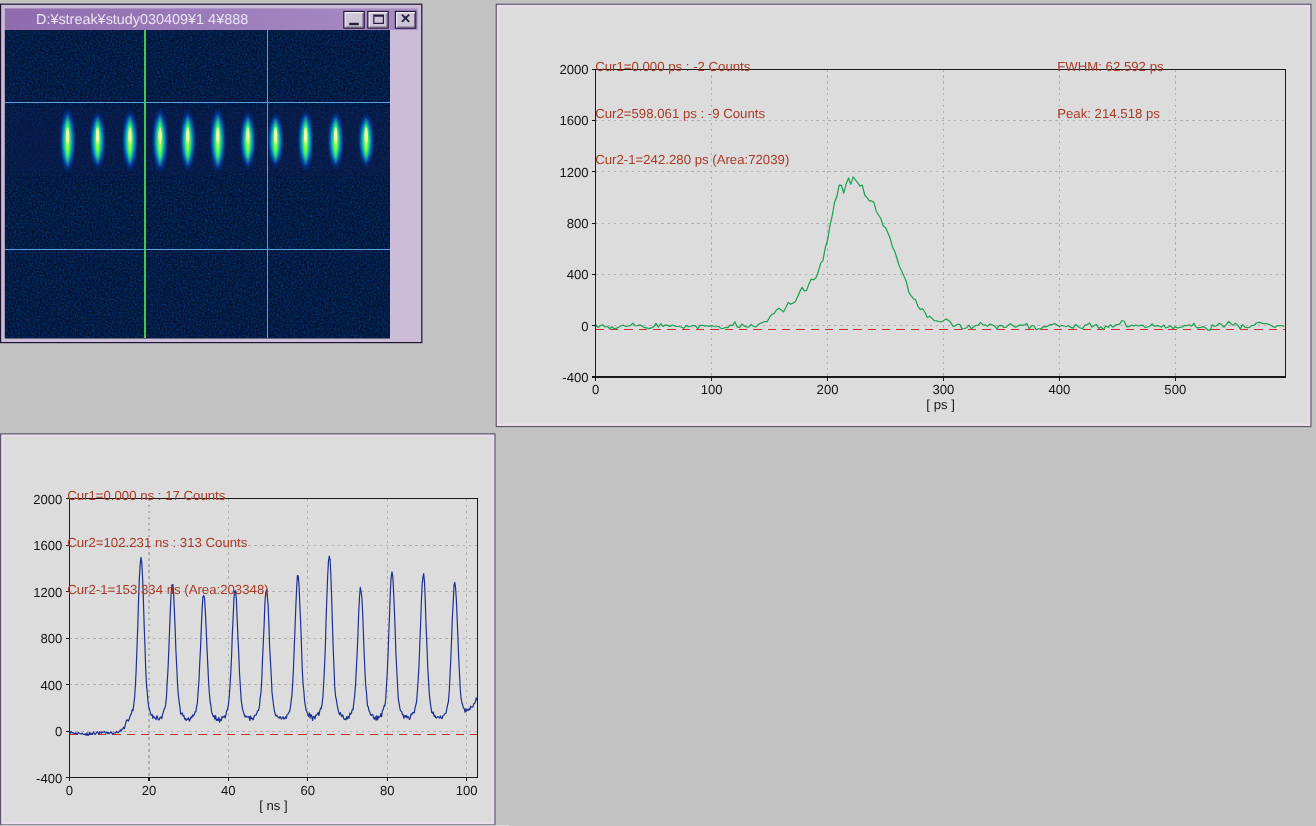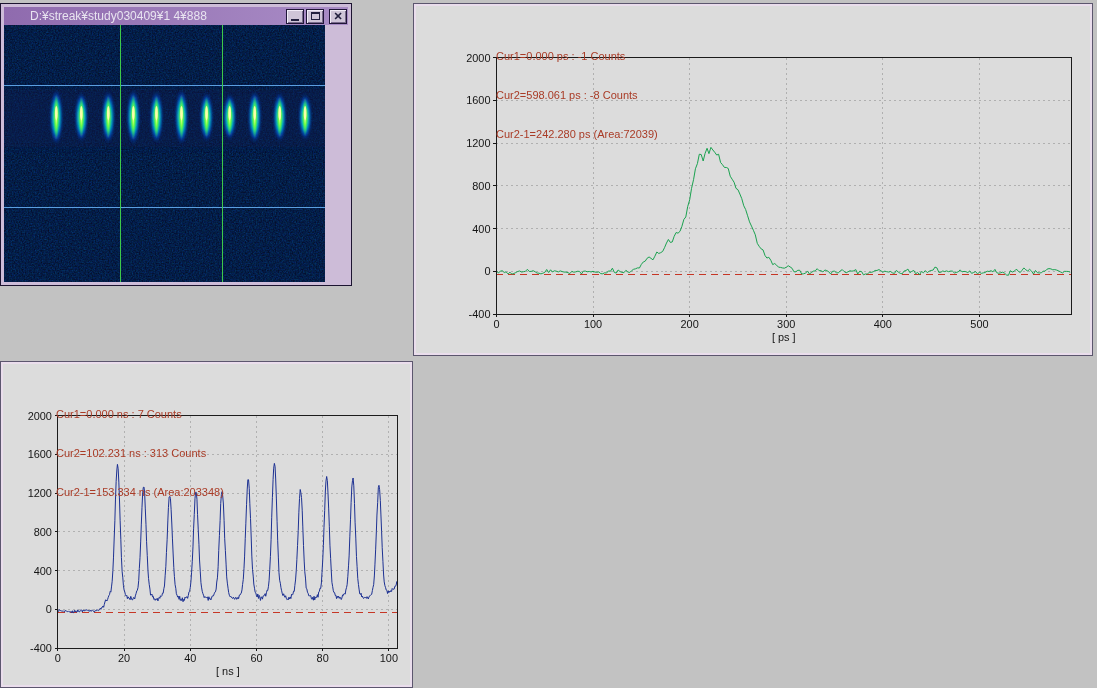--- a/index.html
+++ b/index.html
@@ -144,23 +144,27 @@
           <line x1="0" y1="60.138000000000005" x2="321" y2="60.138000000000005" stroke="#5b9fe0" stroke-width="1" shape-rendering="crispEdges"></line>
           <line x1="0" y1="182.98399999999998" x2="321" y2="182.98399999999998" stroke="#5b9fe0" stroke-width="1" shape-rendering="crispEdges"></line>
           <line x1="116.844" y1="0" x2="116.844" y2="257" stroke="#3ec94a" stroke-width="1" shape-rendering="crispEdges"></line>
           <line x1="218.92200000000003" y1="0" x2="218.92200000000003" y2="257" stroke="#3ec94a" stroke-width="1" shape-rendering="crispEdges"></line>
         </svg>
     </div>
   </div>
 
   <div class="panel panel-ps">
     <div class="readout r-cur">
-      <div>Cur1=0.000 ps : -1 Counts</div>
-      <div>Cur2=598.061 ps : -8 Counts</div>
+      <div>Cur1=0.000 ps : -2 Counts</div>
+      <div>Cur2=598.061 ps : -9 Counts</div>
       <div>Cur2-1=242.280 ps (Area:72039)</div>
+    </div>
+    <div class="readout r-fw">
+      <div>FWHM: 62.592 ps</div>
+      <div>Peak: 214.518 ps</div>
     </div>
     <svg id="chart-ps" class="chartsvg" viewBox="0 0 680 353">
         <rect x="82" y="54" width="578" height="258" fill="#dcdcdc"></rect>
         <g stroke="#b0b0b0" stroke-width="1" stroke-dasharray="2 3" shape-rendering="crispEdges">
           <line x1="179.14285714285717" y1="54" x2="179.14285714285717" y2="312"></line>
           <line x1="276.28571428571433" y1="54" x2="276.28571428571433" y2="312"></line>
           <line x1="373.42857142857144" y1="54" x2="373.42857142857144" y2="312"></line>
           <line x1="470.5714285714286" y1="54" x2="470.5714285714286" y2="312"></line>
           <line x1="567.7142857142858" y1="54" x2="567.7142857142858" y2="312"></line>
           <line x1="82" y1="97" x2="660" y2="97"></line>
@@ -206,21 +210,21 @@
             <rect x="82" y="54" width="578" height="258"></rect>
           </clipPath>
         </defs>
         <polyline points="82.0,268.3 83.9,270.5 85.9,268.8 87.8,268.2 89.8,270.0 91.7,269.4 93.7,271.5 95.6,269.7 97.5,271.7 99.5,271.0 101.4,270.1 103.4,269.0 105.3,268.5 107.3,269.6 109.2,269.2 111.1,268.9 113.1,266.8 115.0,269.0 117.0,268.9 118.9,268.2 120.9,269.3 122.8,270.6 124.7,270.7 126.7,271.4 128.6,270.8 130.6,269.9 132.5,267.0 134.5,270.1 136.4,267.3 138.3,269.5 140.3,268.3 142.2,268.7 144.2,269.5 146.1,268.4 148.1,269.1 150.0,269.6 151.9,269.6 153.9,270.2 155.8,271.1 157.8,268.9 159.7,269.7 161.7,269.4 163.6,268.8 165.5,268.9 167.5,271.5 169.4,268.7 171.4,268.6 173.3,269.3 175.3,269.0 177.2,269.5 179.1,268.8 181.1,269.6 183.0,269.8 185.0,269.4 186.9,271.2 188.9,271.3 190.8,270.3 192.7,270.6 194.7,268.4 196.6,268.8 198.6,265.7 200.5,269.9 202.5,270.6 204.4,267.5 206.3,269.1 208.3,269.9 210.2,270.2 212.2,267.8 214.1,269.5 216.1,270.0 218.0,268.1 219.9,266.8 221.9,266.3 223.8,265.4 225.8,265.5 227.7,261.9 229.7,259.4 231.6,258.6 233.5,255.7 235.5,254.4 237.4,255.8 239.4,257.3 241.3,253.7 243.3,249.4 245.2,250.9 247.1,250.1 249.1,248.9 251.0,245.1 253.0,240.4 254.9,236.8 256.9,239.8 258.8,239.3 260.7,233.7 262.7,229.8 264.6,230.5 266.6,228.6 268.5,223.6 270.5,216.6 272.4,214.2 274.3,203.8 276.3,197.0 278.2,185.4 280.2,176.7 282.1,165.7 284.1,160.5 286.0,151.1 287.9,151.4 289.9,157.9 291.8,150.3 293.8,145.1 295.7,150.5 297.7,144.2 299.6,146.8 301.5,149.1 303.5,151.9 305.4,151.1 307.4,159.4 309.3,161.6 311.3,164.4 313.2,164.4 315.1,165.4 317.1,173.2 319.0,176.2 321.0,179.3 322.9,185.4 324.9,186.8 326.8,191.1 328.7,195.7 330.7,202.9 332.6,206.7 334.6,213.0 336.5,219.1 338.5,223.4 340.4,227.6 342.3,232.1 344.3,240.7 346.2,243.7 348.2,246.3 350.1,247.3 352.1,253.0 354.0,255.5 355.9,254.7 357.9,257.7 359.8,262.1 361.8,261.0 363.7,262.6 365.7,264.7 367.6,264.9 369.5,265.4 371.5,265.7 373.4,264.8 375.4,263.2 377.3,264.4 379.3,265.8 381.2,269.3 383.1,269.3 385.1,267.8 387.0,267.8 389.0,271.6 390.9,271.3 392.9,270.7 394.8,268.5 396.7,271.5 398.7,270.1 400.6,268.7 402.6,268.4 404.5,266.2 406.5,268.2 408.4,268.2 410.3,269.5 412.3,267.5 414.2,268.1 416.2,269.3 418.1,271.6 420.1,268.8 422.0,268.7 423.9,270.3 425.9,270.4 427.8,268.3 429.8,267.2 431.7,269.1 433.7,270.3 435.6,269.3 437.5,268.3 439.5,268.7 441.4,268.3 443.4,267.1 445.3,271.6 447.3,268.8 449.2,269.1 451.1,272.4 453.1,271.5 455.0,271.7 457.0,269.7 458.9,269.9 460.9,269.3 462.8,268.0 464.7,268.0 466.7,267.1 468.6,268.3 470.6,269.7 472.5,268.7 474.5,269.2 476.4,269.6 478.3,269.0 480.3,270.4 482.2,271.0 484.2,267.9 486.1,269.6 488.1,270.9 490.0,271.4 491.9,268.6 493.9,268.0 495.8,266.6 497.8,270.2 499.7,268.9 501.7,268.0 503.6,271.3 505.5,269.9 507.5,272.3 509.4,269.0 511.4,270.3 513.3,268.1 515.3,270.2 517.2,268.7 519.1,268.0 521.1,267.6 523.0,264.6 525.0,265.4 526.9,269.9 528.9,269.8 530.8,268.5 532.7,269.1 534.7,268.4 536.6,269.2 538.6,268.6 540.5,268.6 542.5,270.5 544.4,270.0 546.3,269.4 548.3,267.4 550.2,269.4 552.2,268.9 554.1,269.2 556.1,270.1 558.0,268.4 559.9,270.9 561.9,270.0 563.8,269.1 565.8,271.4 567.7,269.8 569.7,270.9 571.6,270.4 573.5,270.0 575.5,268.7 577.4,269.0 579.4,268.2 581.3,269.4 583.3,266.9 585.2,270.3 587.1,270.8 589.1,270.3 591.0,269.7 593.0,270.7 594.9,272.5 596.9,272.8 598.8,268.2 600.7,269.6 602.7,268.8 604.6,266.8 606.6,268.2 608.5,270.2 610.5,267.9 612.4,265.4 614.3,267.3 616.3,268.5 618.2,266.8 620.2,268.7 622.1,271.6 624.1,268.0 626.0,270.2 627.9,270.5 629.9,270.3 631.8,268.8 633.8,268.6 635.7,266.7 637.7,266.1 639.6,266.4 641.5,267.3 643.5,267.1 645.4,267.6 647.4,268.4 649.3,269.5 651.3,270.4 653.2,268.9 655.1,268.9 657.1,269.0 659.0,269.7" fill="none" stroke="#18a04e" stroke-width="1" stroke-linejoin="round" clip-path="url(#chart-ps-clip)"></polyline>
         <rect x="82" y="54" width="578" height="258" fill="none" stroke="#1a1a1a" stroke-width="1" shape-rendering="crispEdges"></rect>
       </svg>
   </div>
 
   <div class="panel panel-ns">
     <div class="readout r-cur">
-      <div>Cur1=0.000 ns : 7 Counts</div>
+      <div>Cur1=0.000 ns : 17 Counts</div>
       <div>Cur2=102.231 ns : 313 Counts</div>
       <div>Cur2-1=153.334 ns (Area:203348)</div>
     </div>
     <svg id="chart-ns" class="chartsvg" viewBox="0 0 413 327">
         <rect x="57" y="54" width="342" height="234" fill="#dcdcdc"></rect>
         <g stroke="#b0b0b0" stroke-width="1" stroke-dasharray="2 3" shape-rendering="crispEdges">
           <line x1="123.60175267770204" y1="54" x2="123.60175267770204" y2="288"></line>
           <line x1="190.20350535540408" y1="54" x2="190.20350535540408" y2="288"></line>
           <line x1="256.80525803310616" y1="54" x2="256.80525803310616" y2="288"></line>
           <line x1="323.40701071080815" y1="54" x2="323.40701071080815" y2="288"></line>

